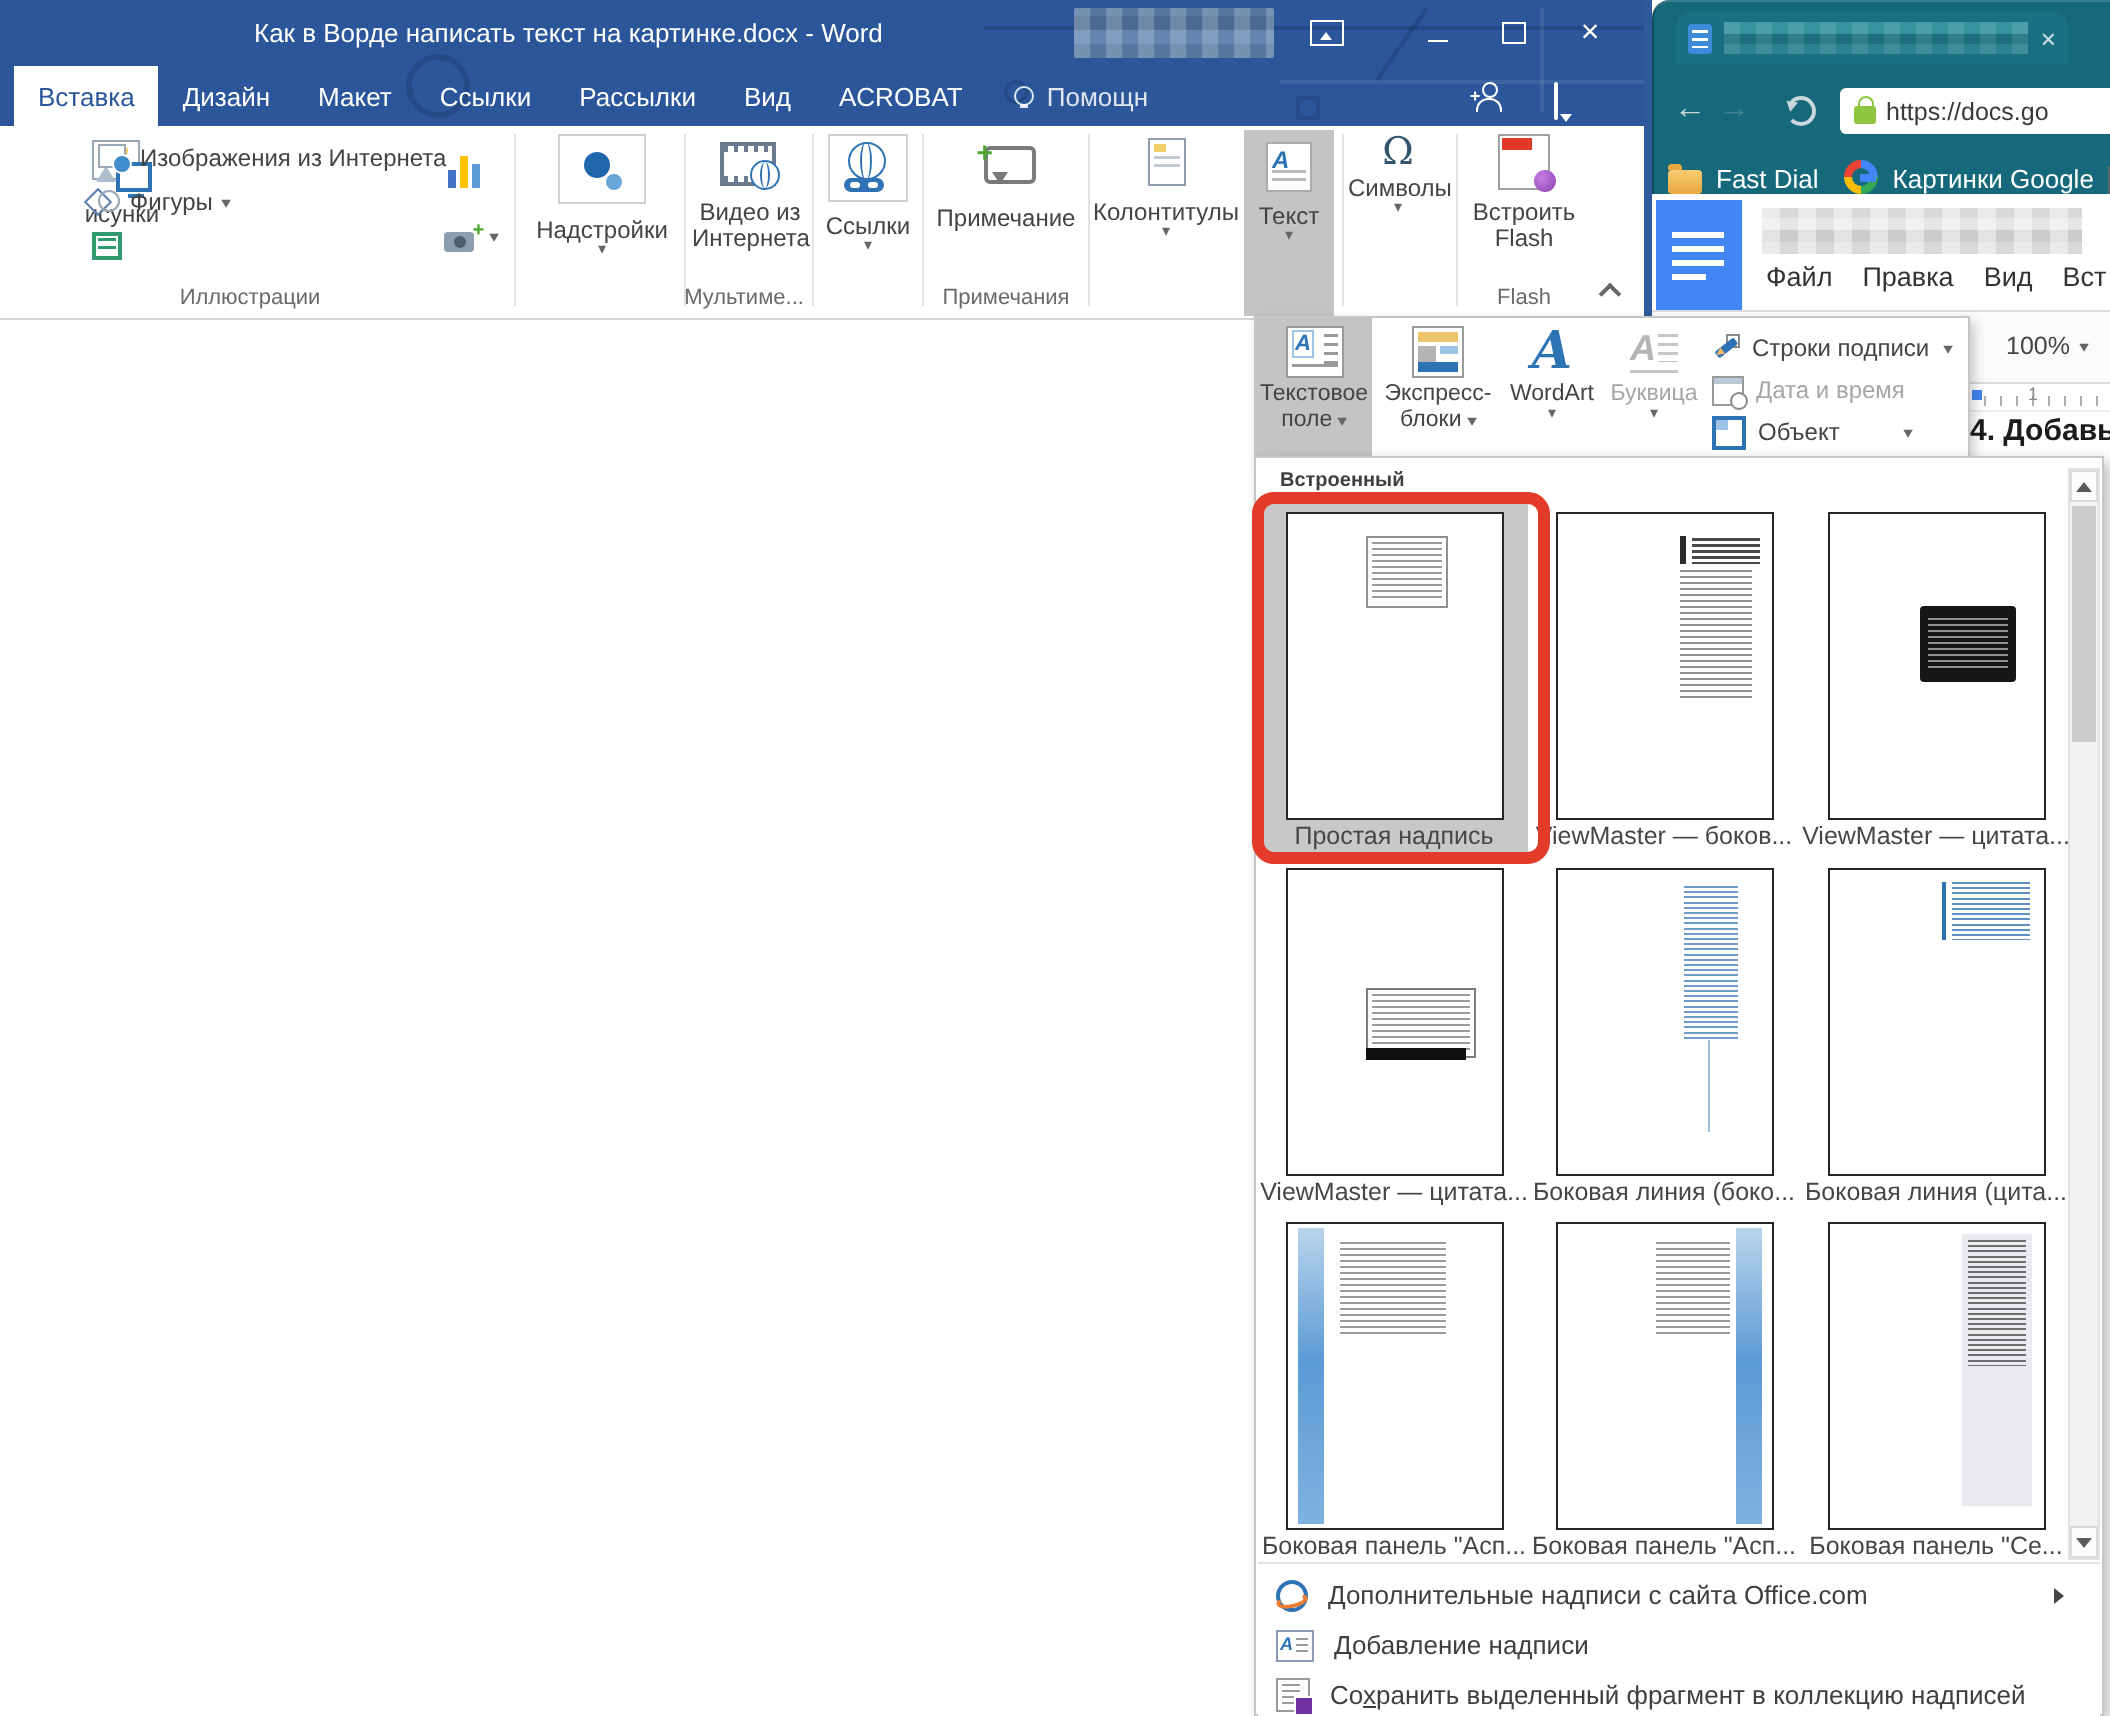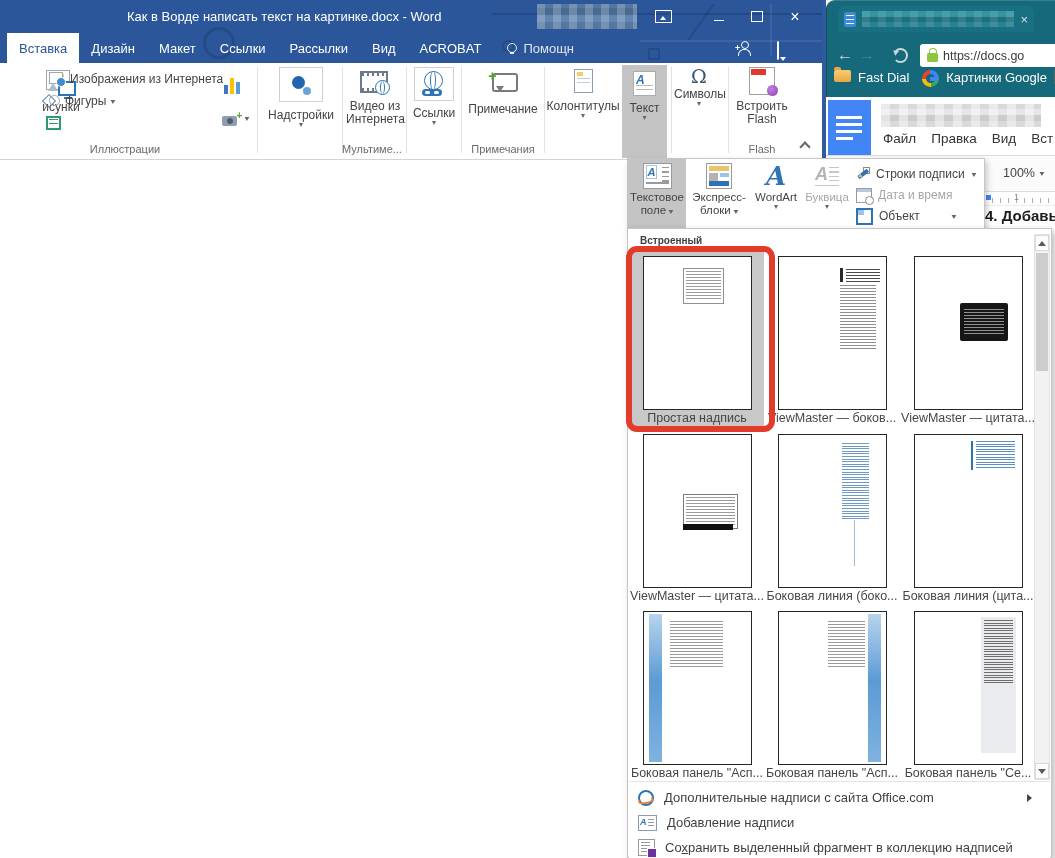--- a/index.html
+++ b/index.html
@@ -188,21 +188,21 @@
   .dfav:before{content:"";position:absolute;left:2px;top:3px;right:2px;height:9px;
       background:repeating-linear-gradient(#fff 0 1.5px,transparent 1.5px 4px);}
   .tclose{color:#cfe3e7;font-size:13px;line-height:13px;flex:0 0 auto;}
   .navarr{position:absolute;font-size:16px;font-weight:bold;}
   .ic-reload{position:absolute;width:11px;height:11px;border:2.5px solid #c9d8dc;border-radius:50%;border-left-color:transparent;}
   .ic-reload:after{content:"";position:absolute;left:-5px;top:-2px;border:3.5px solid transparent;border-right:5px solid #c9d8dc;transform:rotate(40deg);}
   #urlbar{left:94px;top:44px;width:135px;height:23px;background:#fff;border-radius:3px 0 0 3px;display:flex;align-items:center;padding-left:7px;box-sizing:border-box;gap:5px;}
   .ic-lock{position:relative;width:11px;height:9px;background:#8ec641;border-radius:1.5px;margin-top:4px;flex:0 0 auto;}
   .ic-lock:before{content:"";position:absolute;left:1.5px;top:-5px;width:8px;height:7px;border:1.8px solid #8ec641;border-bottom:none;border-radius:4px 4px 0 0;box-sizing:border-box;}
   #urltext{font-size:12.5px;color:#3a3a3a;white-space:nowrap;}
-  #bmbar{left:0;top:70px;width:207px;height:27px;display:flex;align-items:flex-start;gap:7px;padding-left:8px;box-sizing:border-box;}
+  #bmbar{left:0;top:70px;width:207px;height:27px;display:flex;align-items:flex-end;gap:7px;padding-left:8px;box-sizing:border-box;}
   .bmtext{color:#fff;font-size:13px;white-space:nowrap;}
   .ic-folder{position:relative;width:17px;height:12px;background:linear-gradient(#f7cd74,#e9a83e);border-radius:2px;flex:0 0 auto;}
   .ic-folder:before{content:"";position:absolute;left:0;top:-3px;width:7px;height:3px;background:#e9a83e;border-radius:2px 2px 0 0;}
   .ic-g{position:relative;width:17px;height:17px;border-radius:50%;flex:0 0 auto;
      background:conic-gradient(#4285f4 0 90deg,#34a853 90deg 180deg,#fbbc05 180deg 270deg,#ea4335 270deg 360deg);}
   .ic-g:before{content:"";position:absolute;inset:4px;background:#15697a;border-radius:50%;}
   .ic-g:after{content:"";position:absolute;right:1px;top:7px;width:8px;height:3.5px;background:#4285f4;}
   .ic-imgbm{position:relative;width:14px;height:12px;background:#3a3f3f;border:1px solid #5a6a6a;flex:0 0 auto;}
   .ic-imgbm:before{content:"";position:absolute;left:2px;bottom:1px;border:3px solid transparent;border-bottom:4px solid #e8b031;}
   

